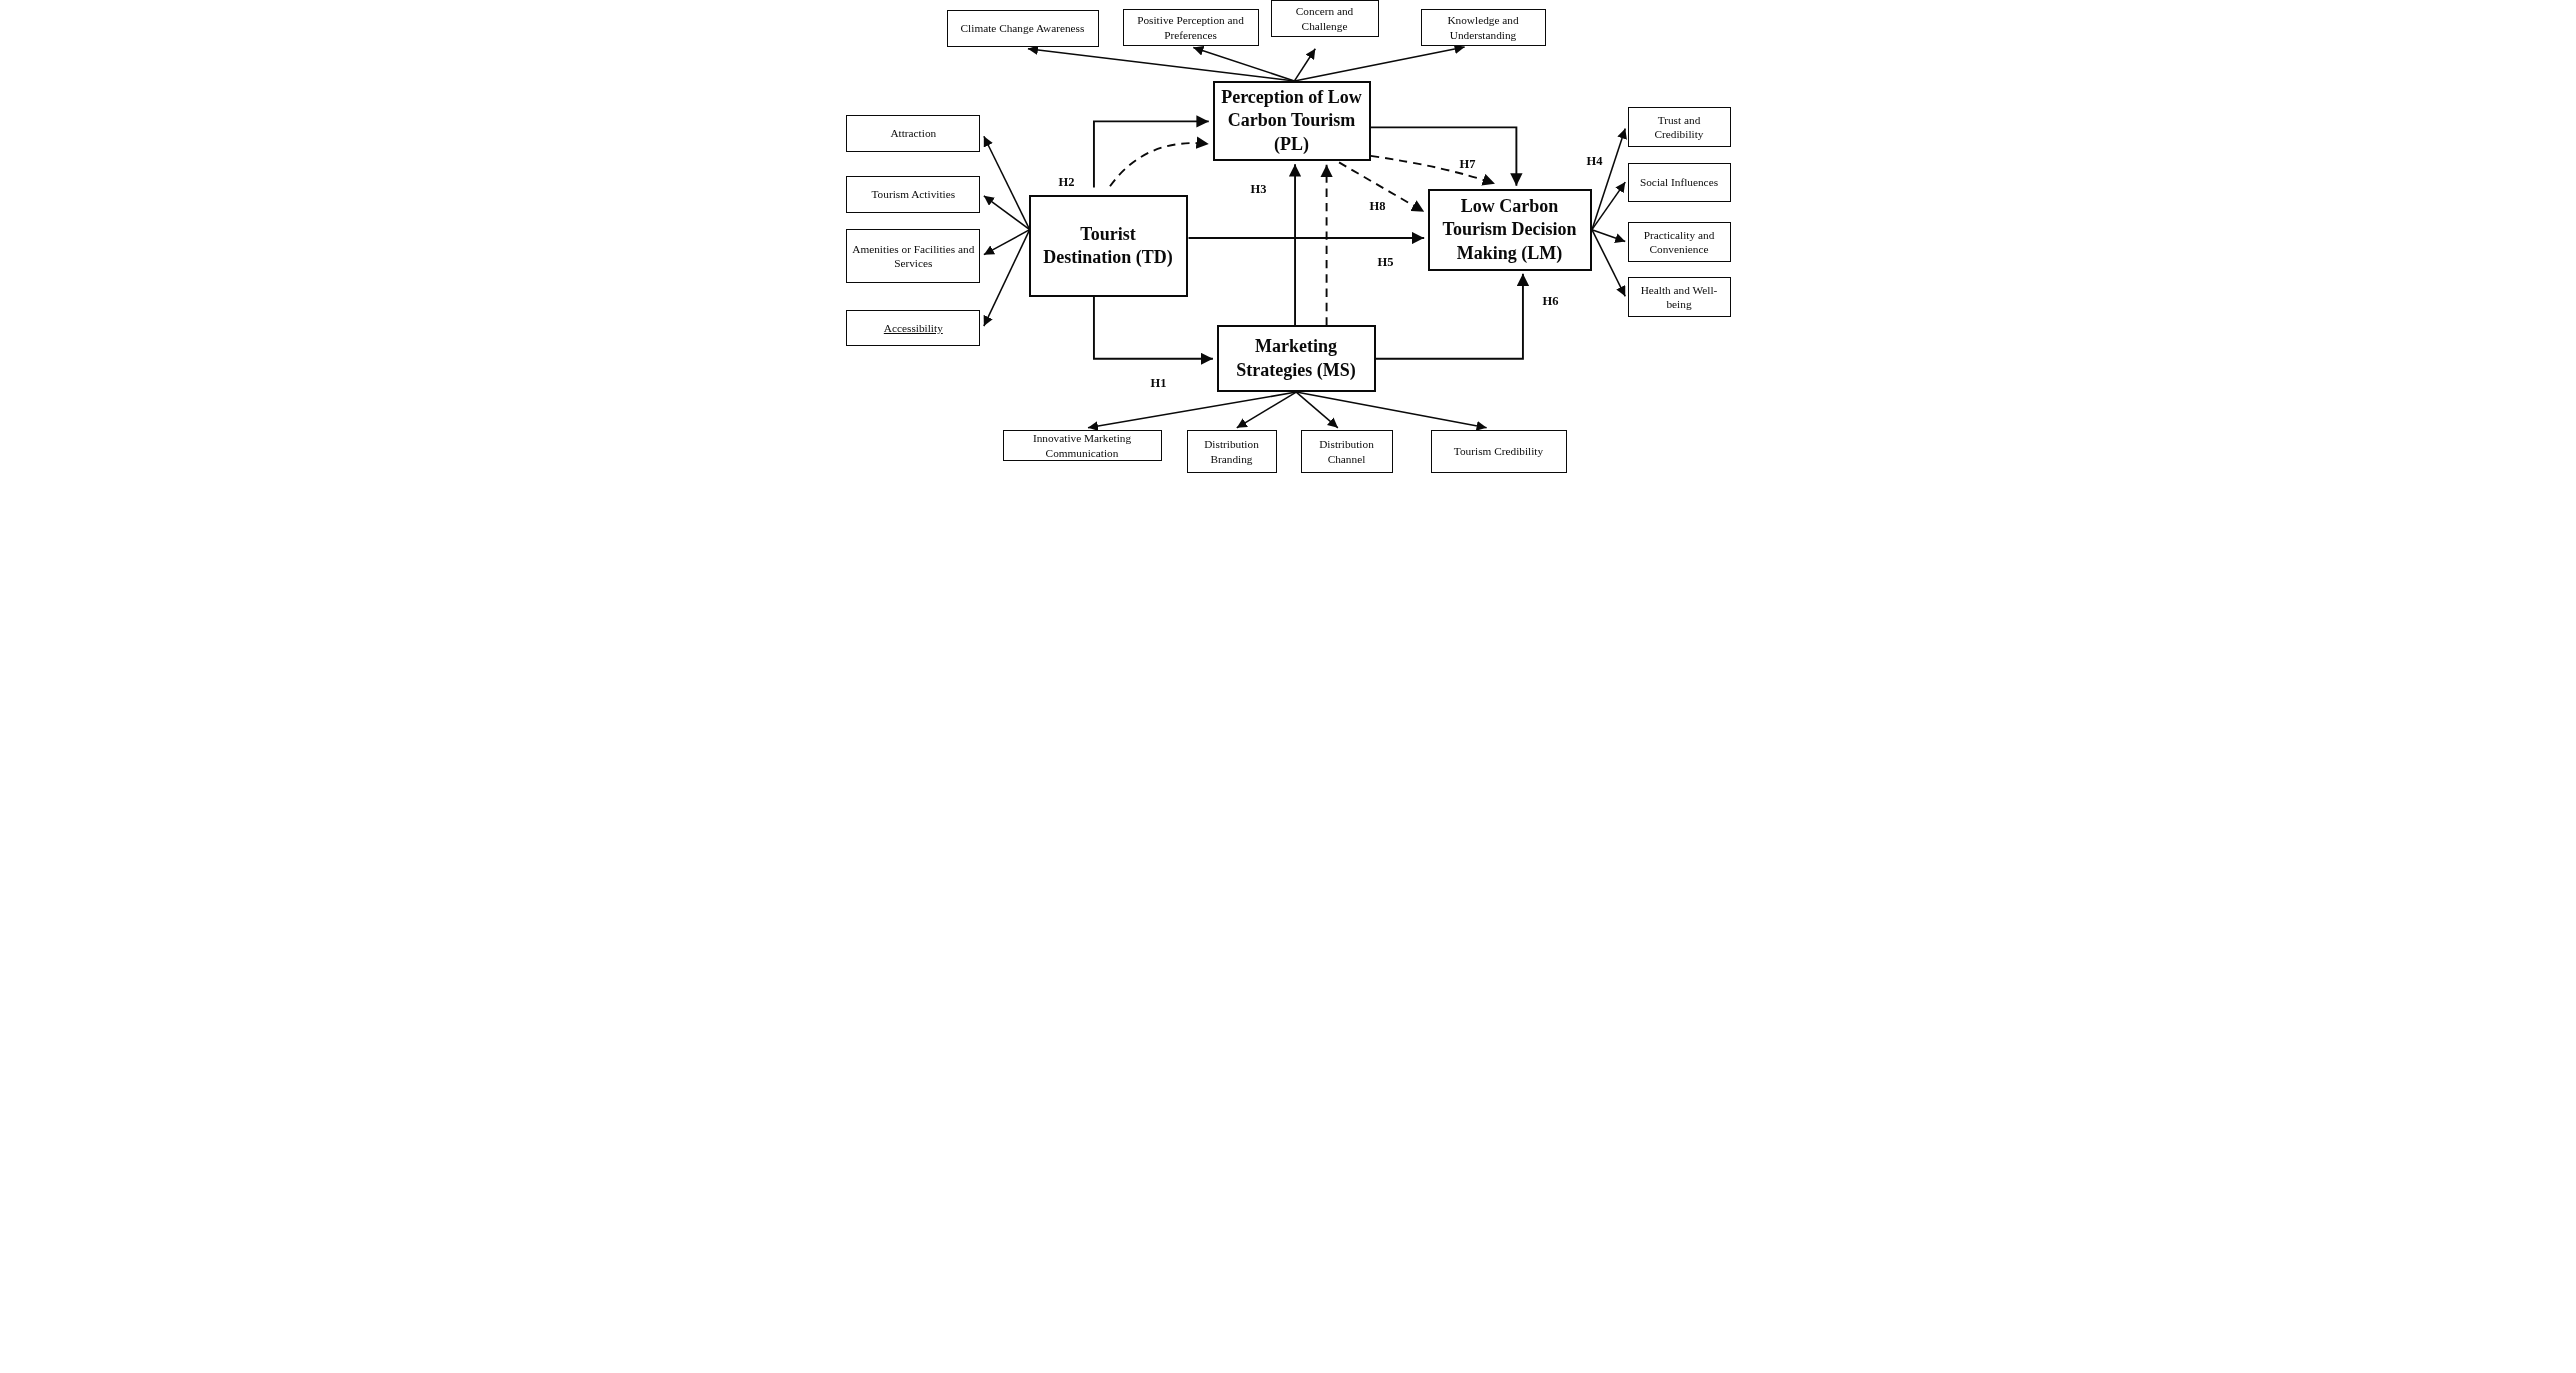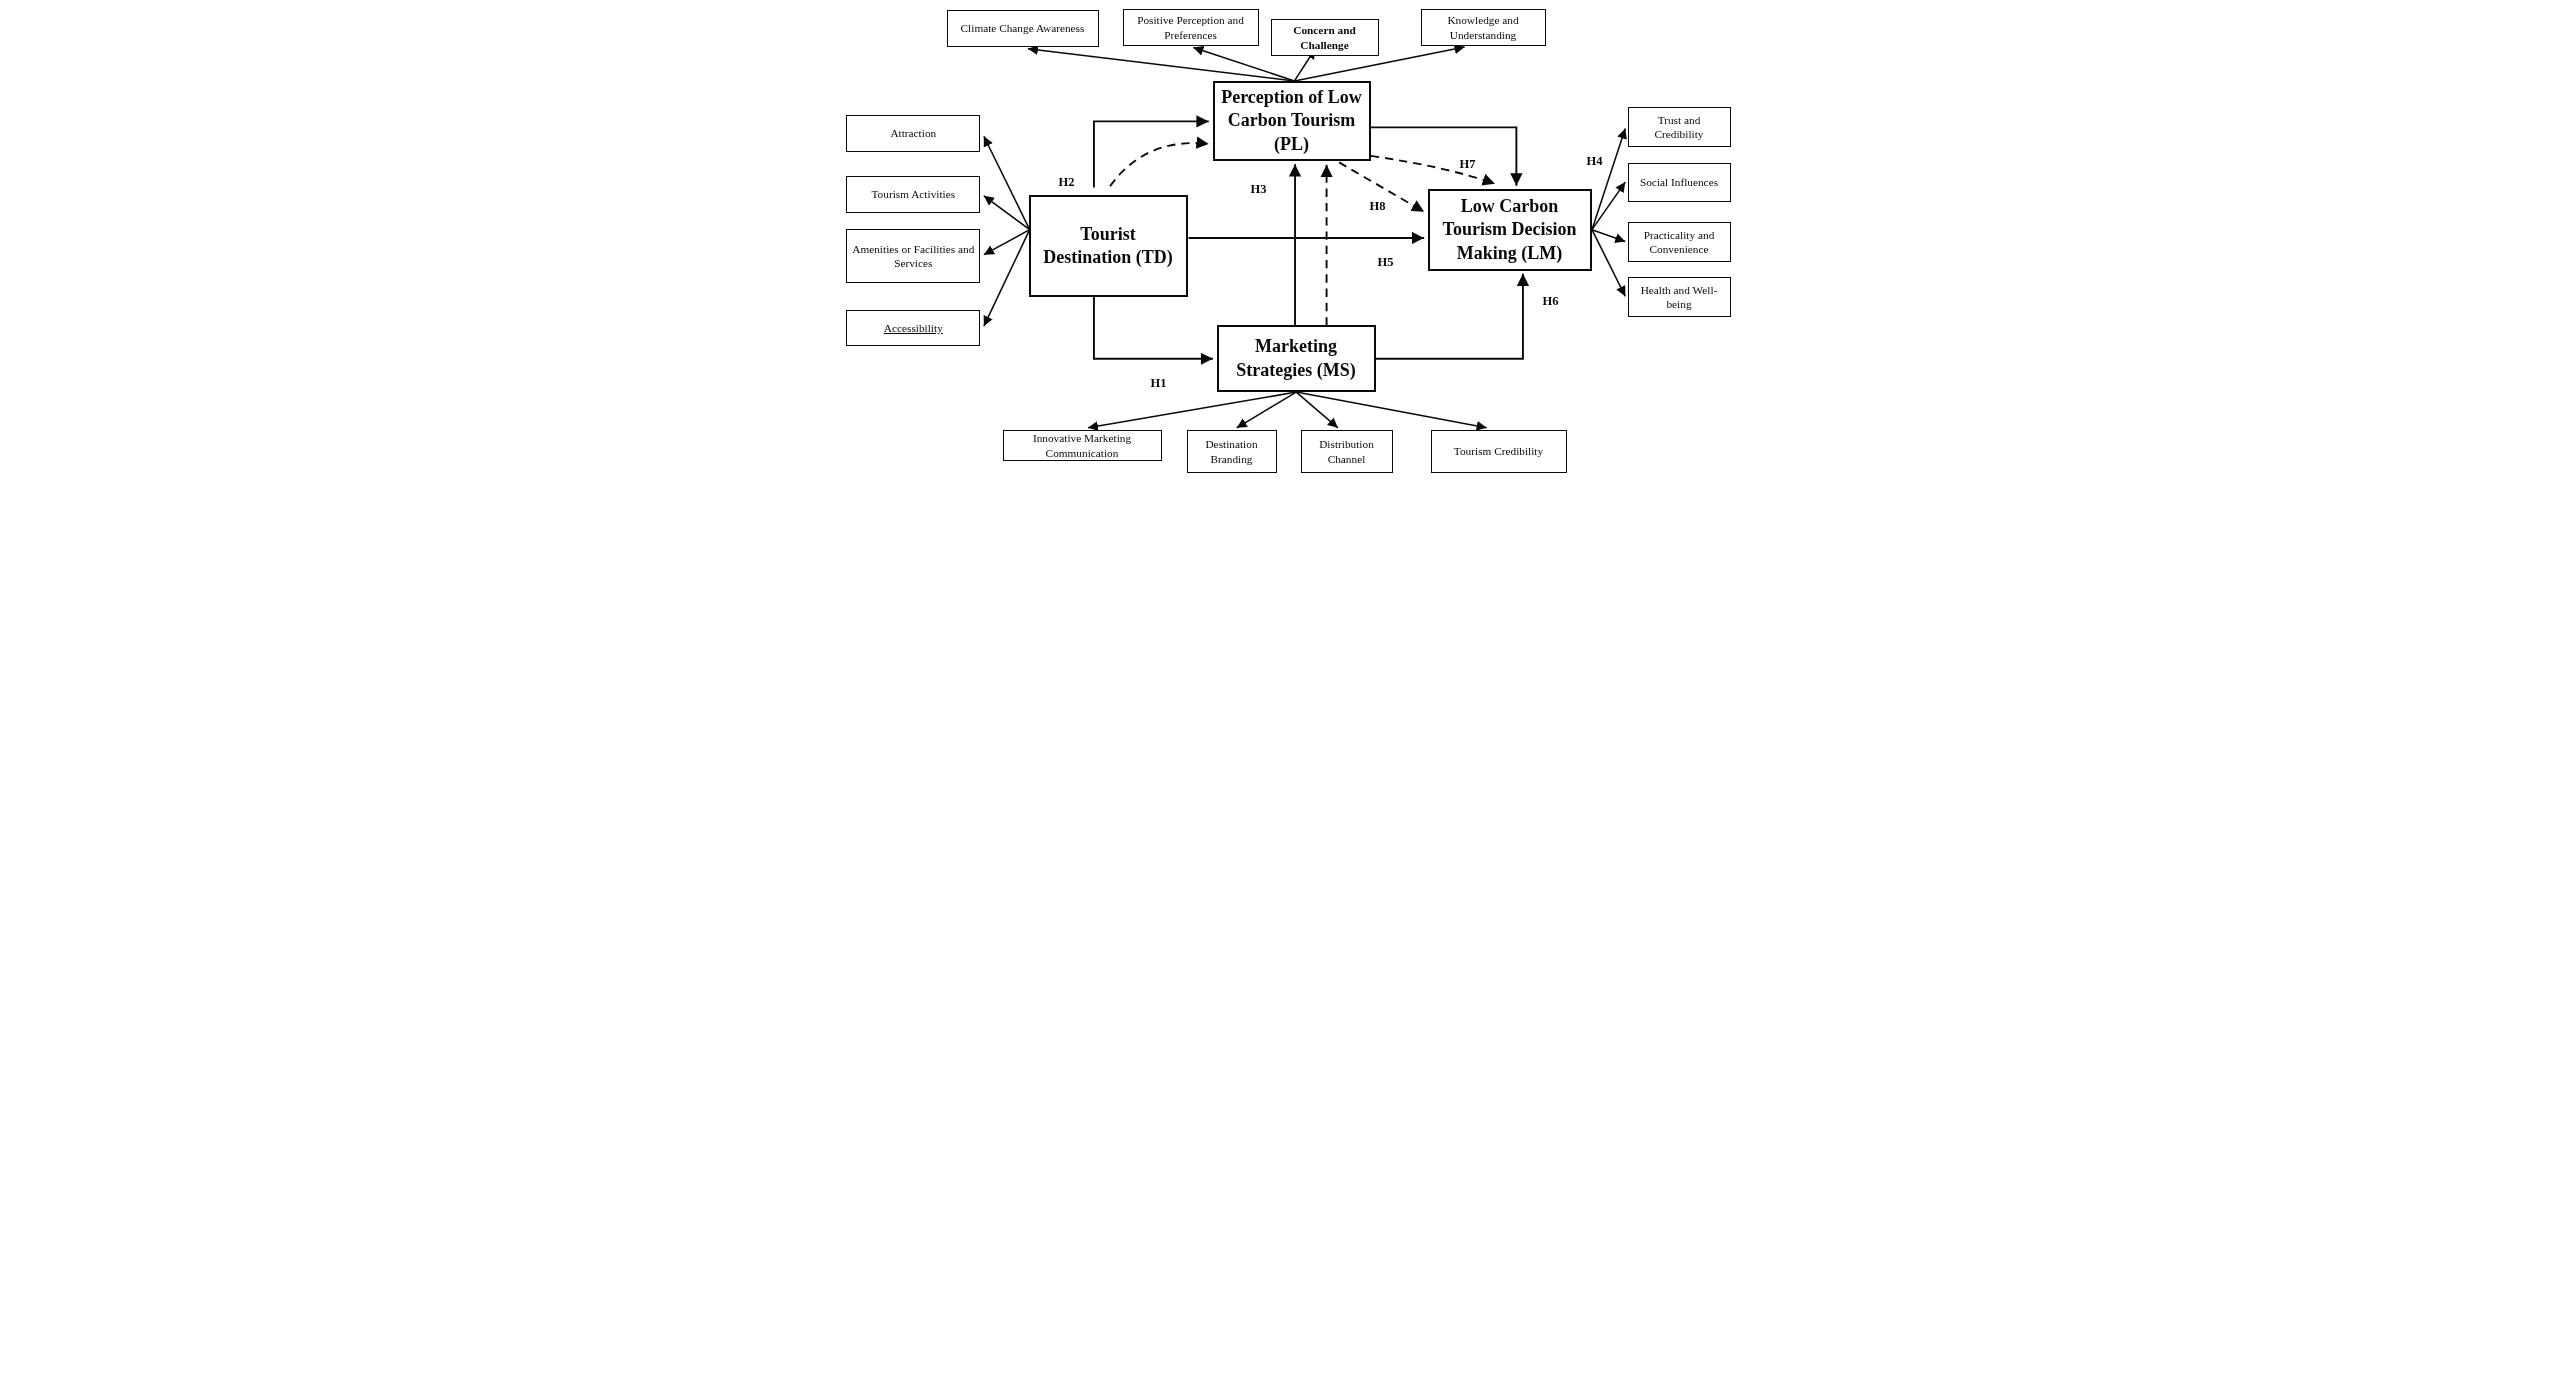--- a/index.html
+++ b/index.html
@@ -98,35 +98,35 @@
   <div class="box construct" style="left:371px;top:81px;width:158px;height:80px;">Perception of Low Carbon Tourism (PL)</div>
 
   <div class="box construct" style="left:187px;top:187px;width:159px;height:102px;margin-top:8px;">Tourist Destination (TD)</div>
 
   <div class="box construct" style="left:586px;top:189px;width:164px;height:82px;">Low Carbon Tourism Decision Making (LM)</div>
 
   <div class="box construct" style="left:375px;top:325px;width:159px;height:67px;">Marketing Strategies (MS)</div>
 
   <div class="box" style="left:105px;top:9.5px;width:152px;height:37px;">Climate Change Awareness</div>
   <div class="box" style="left:281px;top:9px;width:136px;height:37px;">Positive Perception and Preferences</div>
-  <div class="box" style="left:429px;top:19px;width:108px;height:37px;font-weight:bold;">Concern and Challenge</div>
+  <div class="box" style="left:429px;top:0;width:108px;height:37px;">Concern and Challenge</div>
   <div class="box" style="left:579px;top:9px;width:125px;height:37px;">Knowledge and Understanding</div>
 
   <div class="box" style="left:4.8px;top:115px;width:134px;height:37px;">Attraction</div>
   <div class="box" style="left:4.8px;top:176px;width:134px;height:37px;">Tourism Activities</div>
   <div class="box" style="left:4.8px;top:229px;width:134px;height:54px;">Amenities or Facilities and Services</div>
   <div class="box" style="left:4.8px;top:310px;width:134px;height:36px;text-decoration:underline;">Accessibility</div>
 
   <div class="box" style="left:786px;top:107px;width:103px;height:40px;">Trust and Credibility</div>
   <div class="box" style="left:786px;top:163px;width:103px;height:39px;">Social Influences</div>
   <div class="box" style="left:786px;top:222px;width:103px;height:40px;">Practicality and Convenience</div>
   <div class="box" style="left:786px;top:277px;width:103px;height:40px;">Health and Well-being</div>
 
   <div class="box" style="left:161px;top:430px;width:159px;height:31px;">Innovative Marketing Communication</div>
-  <div class="box" style="left:345px;top:430px;width:90px;height:43px;">Destination Branding</div>
+  <div class="box" style="left:345px;top:430px;width:90px;height:43px;">Distribution Branding</div>
   <div class="box" style="left:459px;top:430px;width:92px;height:43px;">Distribution Channel</div>
   <div class="box" style="left:589px;top:430px;width:136px;height:43px;">Tourism Credibility</div>
 
   <div class="hlabel" style="left:317px;top:383px;">H1</div>
   <div class="hlabel" style="left:225px;top:182px;">H2</div>
   <div class="hlabel" style="left:417px;top:189px;">H3</div>
   <div class="hlabel" style="left:705px;top:161px;margin-left:48px;">H4</div>
   <div class="hlabel" style="left:544px;top:262px;">H5</div>
   <div class="hlabel" style="left:709px;top:301px;">H6</div>
   <div class="hlabel" style="left:626px;top:164px;">H7</div>

